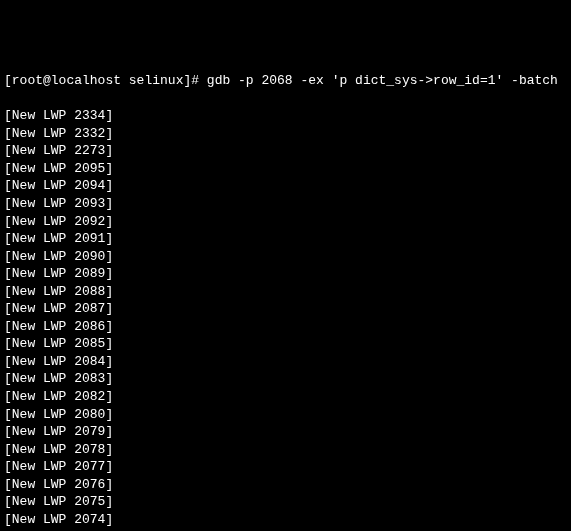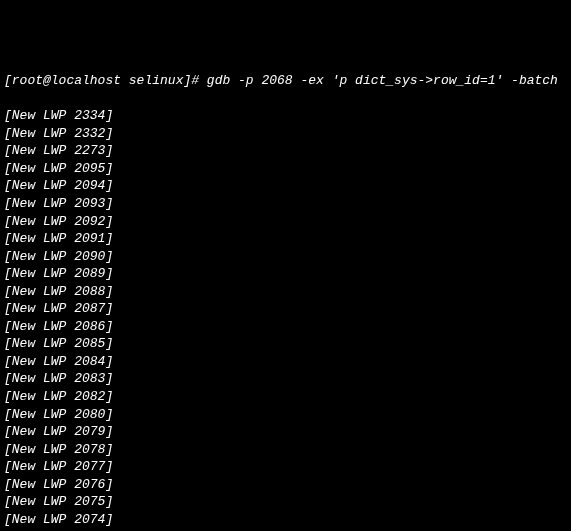--- a/index.html
+++ b/index.html
@@ -1,19 +1,18 @@
 <!DOCTYPE html>
 <html><head>
   <meta charset="utf-8">
   <style>
     * {
       margin: 0;
       padding: 0;
       box-sizing: border-box;
-      font-style: italic;
     }
     body {
       background-color: #000000;
       color: #ffffff;
       font-family: 'Courier New', Consolas, monospace;
       font-size: 13px;
       line-height: 1.35;
       padding: 2px 4px;
       width: 571px;
       height: 531px;

